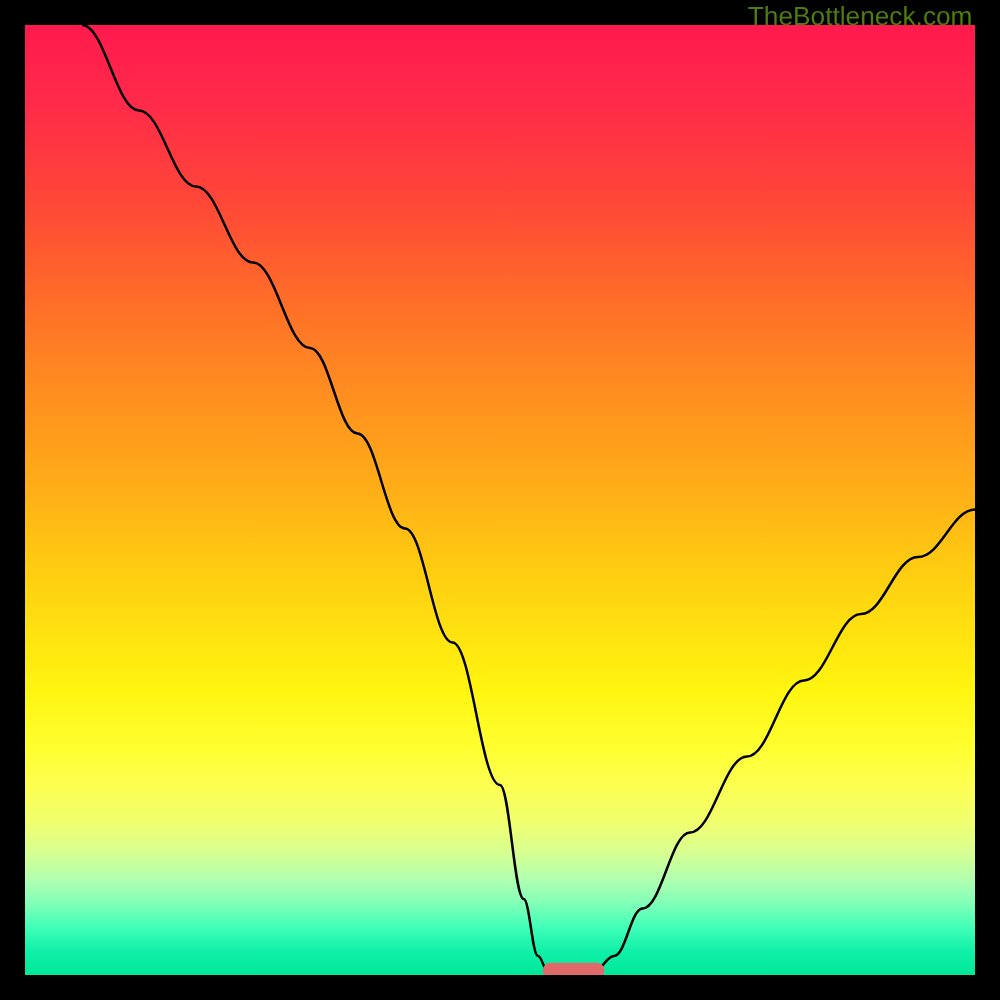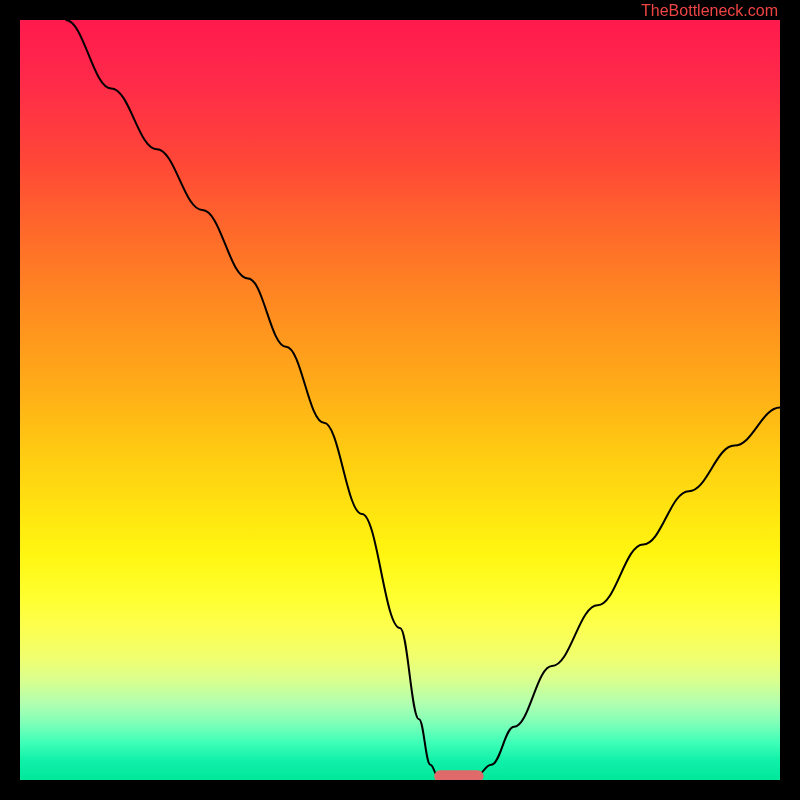--- a/index.html
+++ b/index.html
@@ -1,18 +1,18 @@
 <!DOCTYPE html>
 <html><head>
 <meta charset="utf-8">
 <style>
 *{margin:0;padding:0;box-sizing:border-box}
 body{width:800px;height:800px;background:#000;position:relative;font-family:Arial,sans-serif}
 .plot{position:absolute;left:20px;top:20px;width:760px;height:760px;background:linear-gradient(to bottom,#ff1a4d 0%,#ff2a4a 8%,#ff4538 18%,#ff6a2a 28%,#ff8c20 38%,#ffab18 48%,#ffc812 56%,#ffe210 64%,#fff510 70%,#ffff30 76%,#fcff50 80%,#f0ff70 84%,#d8ff90 87%,#b0ffb0 90%,#80ffb8 92.5%,#40ffb8 95%,#10f0a8 97.5%,#00e89a 100%)}
-.watermark{position:absolute;top:2px;right:22px;color:#ef4444;font-size:16px}
+.watermark{position:absolute;top:2px;right:22px;color:#4d7c0f;font-size:21px}
 svg{position:absolute;left:20px;top:20px}
 </style>
 </head>
 <body>
 
 <div class="plot"></div>
 <div class="watermark">TheBottleneck.com</div>
 
 <svg width="760" height="760">
   <g>

